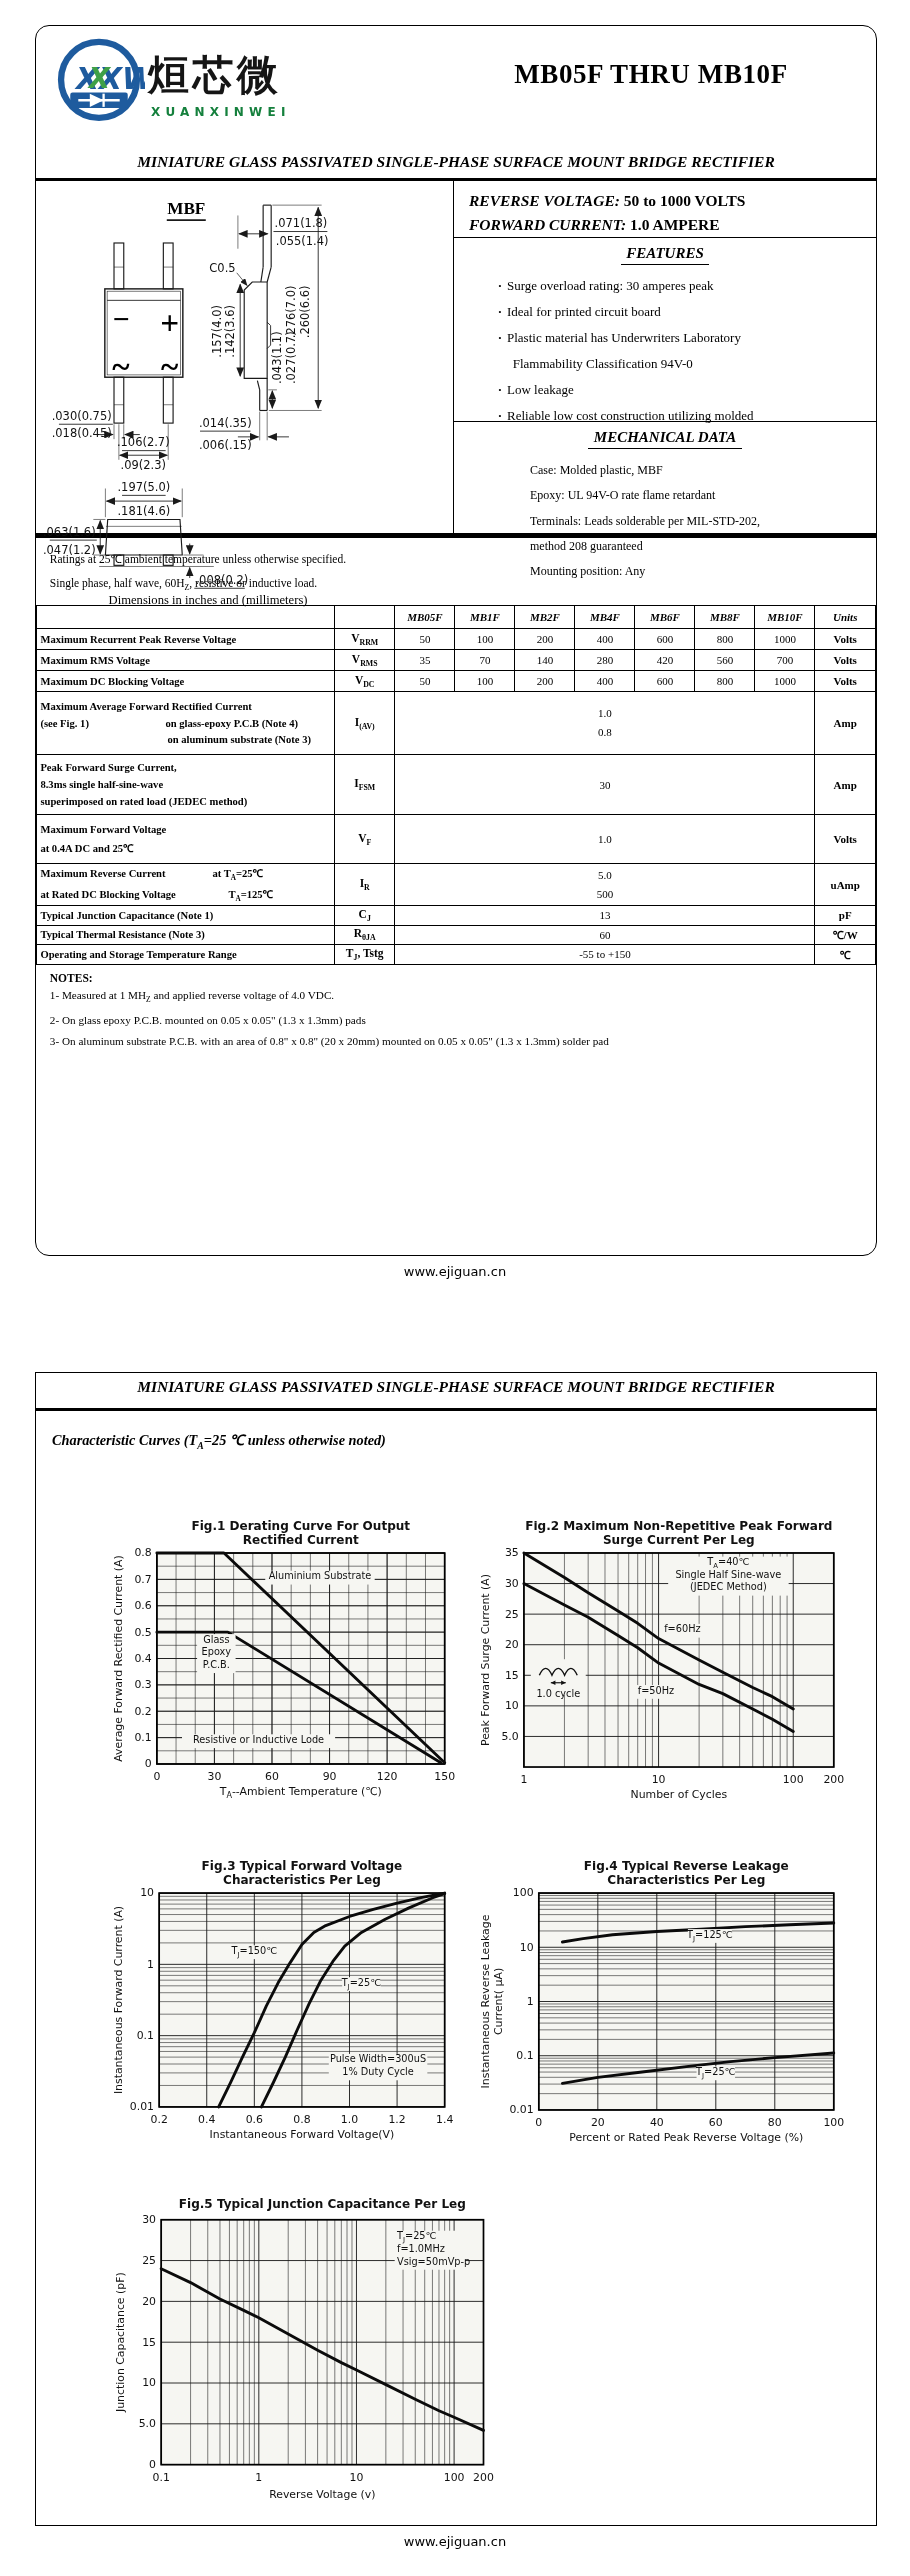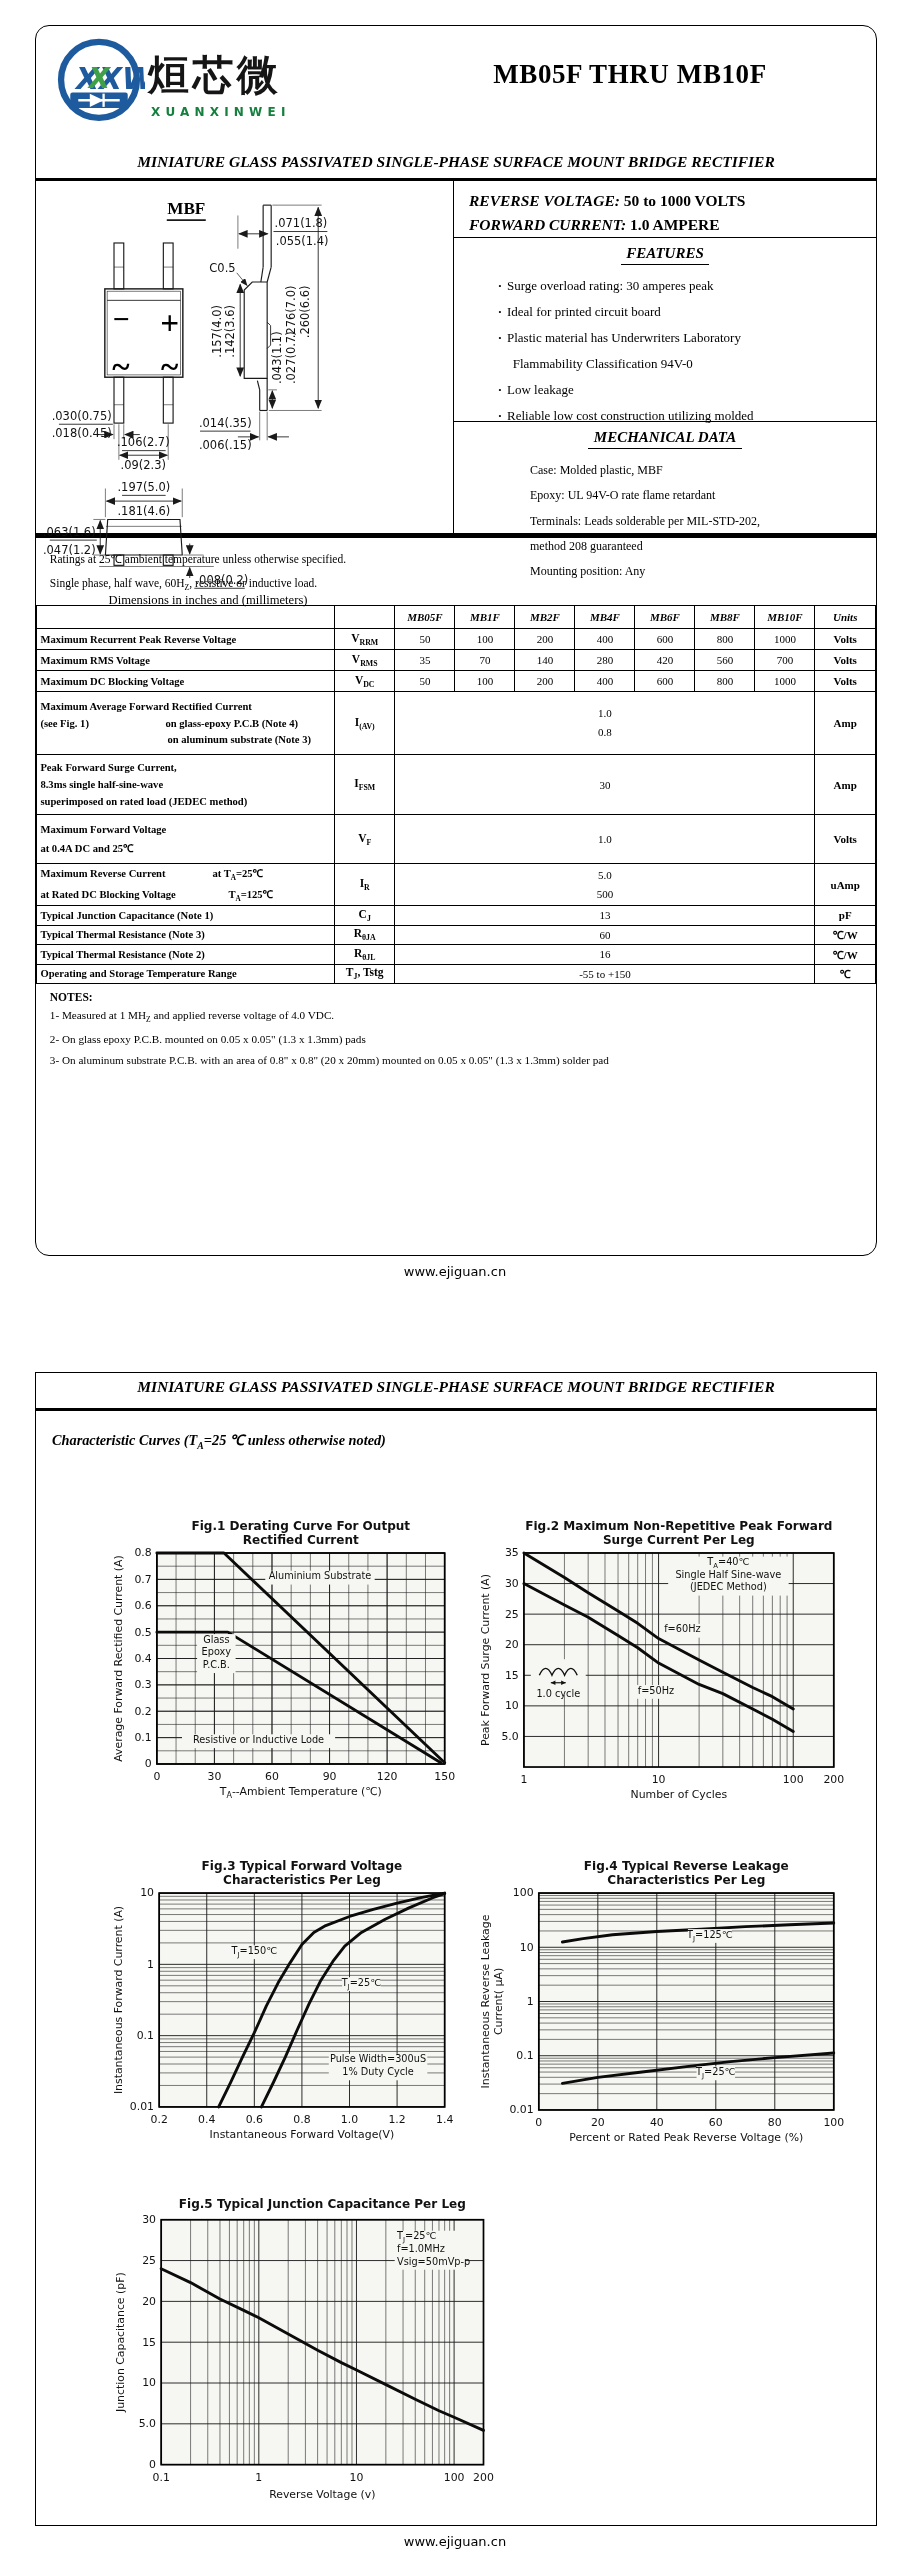--- a/index.html
+++ b/index.html
@@ -11,21 +11,21 @@
   .rule6{height:3.4px;background:#000;}
   .rule5{height:2.9px;background:#000;}
   .rule3{height:1.7px;background:#000;}
 
   
   .p1-header{position:relative;height:127px;}
   .logo-svg{position:absolute;left:17px;top:9.2px;}
   .logo-cn{position:absolute;left:112px;top:22px;font-size:41px;font-weight:bold;letter-spacing:3.4px;color:#151515;}
   .logo-en{position:absolute;left:115px;top:79px;font-family:"DejaVu Sans",sans-serif;
            font-size:12px;font-weight:bold;letter-spacing:5.2px;color:#15803d;}
-  .p1-title{position:absolute;right:28px;top:33px;width:436px;text-align:center;
+  .p1-title{position:absolute;right:7px;top:33px;width:436px;text-align:center;
             font-size:27px;font-weight:bold;letter-spacing:0.6px;}
   .p1-subtitle{height:25px;text-align:center;font-size:15.5px;font-weight:bold;font-style:italic;}
 
   
   .p1-main{display:flex;height:352px;}
   .p1-left{width:417px;position:relative;}
   .p1-right{flex:1;border-left:1.7px solid #000;}
   .banner{height:57px;padding:8px 0 0 15px;border-bottom:1.7px solid #000;box-sizing:border-box;}
   .banner div{font-size:15.5px;line-height:1.55;}
   .bl{font-style:italic;font-weight:bold;}
@@ -393,26 +393,20 @@
     <tr class="h36">
       <td class="lbl">Typical Junction Capacitance (Note 1)</td>
       <td class="sym"><span>C</span><sub>J</sub></td>
       <td class="val" colspan="7">13</td>
       <td class="unit">pF</td>
     </tr>
     <tr class="h36">
       <td class="lbl">Typical Thermal Resistance (Note 3)</td>
       <td class="sym"><span>R</span><sub>θJA</sub></td>
       <td class="val" colspan="7">60</td>
-      <td class="unit">℃/W</td>
-    </tr>
-    <tr class="h36">
-      <td class="lbl">Typical Thermal Resistance (Note 2)</td>
-      <td class="sym"><span>R</span><sub>θJL</sub></td>
-      <td class="val" colspan="7">16</td>
       <td class="unit">℃/W</td>
     </tr>
     <tr class="h36">
       <td class="lbl">Operating and Storage Temperature Range</td>
       <td class="sym"><span>T</span><sub>J</sub><span>,  Tstg</span></td>
       <td class="val" colspan="7">-55 to +150</td>
       <td class="unit">℃</td>
     </tr>
   </tbody>
     </table>

